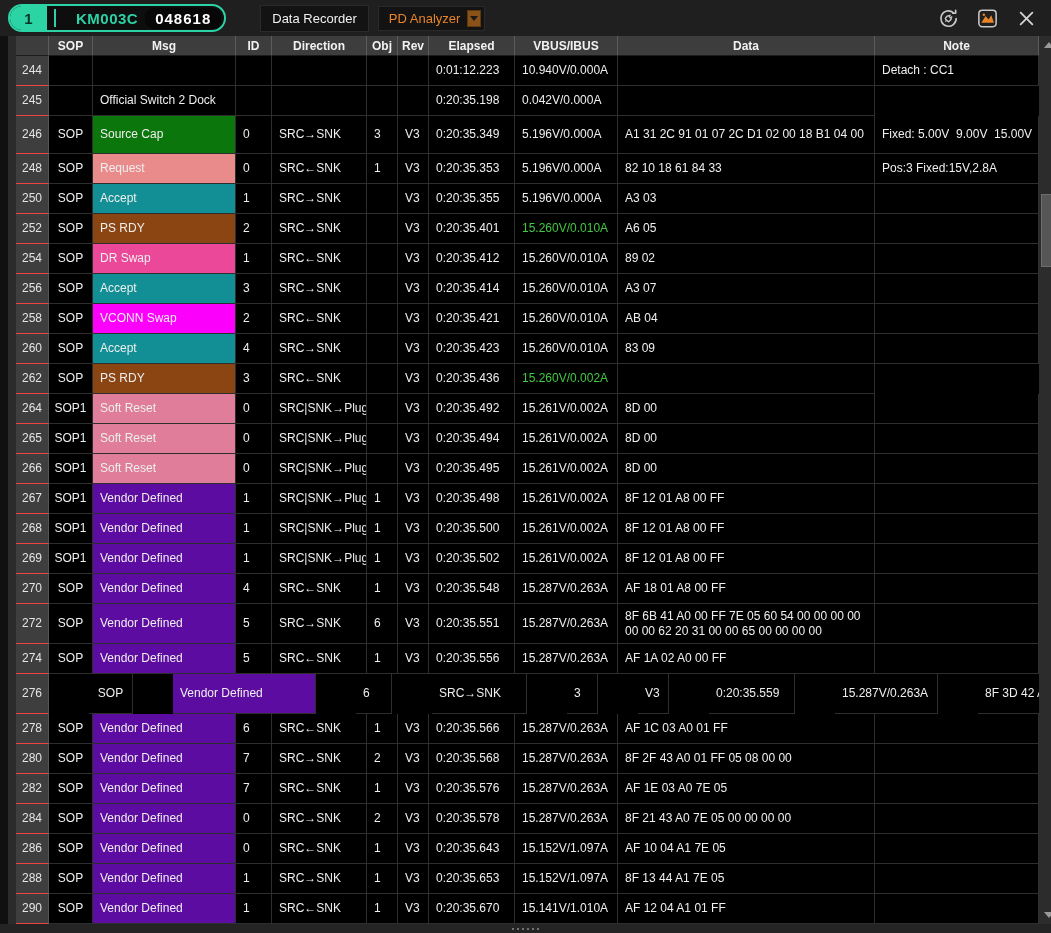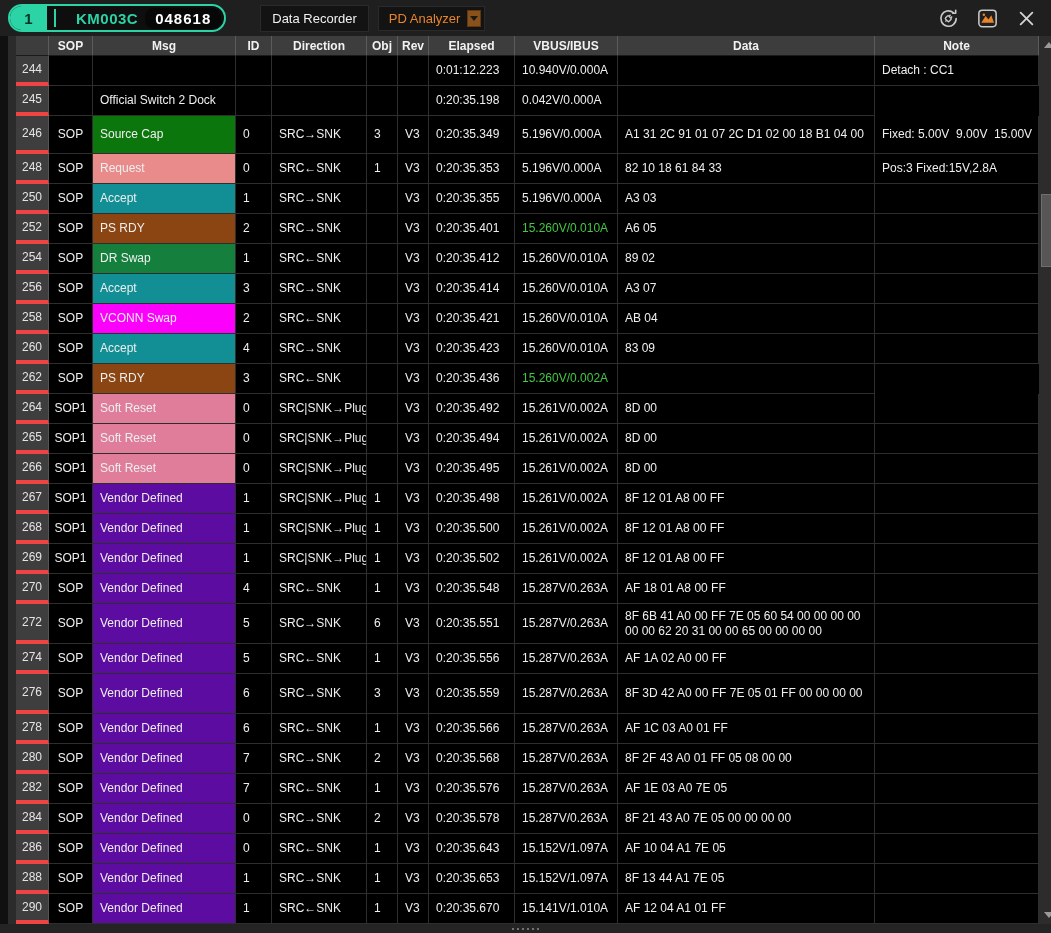--- a/index.html
+++ b/index.html
@@ -40,21 +40,21 @@
     grid-template-columns:33px 44px 143px 36px 95px 31px 31px 86px 103px 257px 164px; }
   .thead { height:20px; }
   .hcell { background:#3d3d3d; color:#f2f2f2; font-size:12px; font-weight:bold;
            display:flex; align-items:center; justify-content:center;
            border-right:1px solid #5c5c5c; border-bottom:1px solid #1b1b1b; }
   .trow { height:30px; background:#000; }
   .cell { color:#efefef; font-size:12px; display:flex; align-items:center;
           border-right:1px solid #2e2e2e; border-bottom:1px solid #2e2e2e;
           padding-left:7px; overflow:hidden; line-height:1.25; }
   .c-num { background:#3e3e3e; color:#e4e4e4; justify-content:center; padding-left:0;
-           border-right:1px solid #555; border-bottom:4px solid #ef4444; }
+           border-right:1px solid #555; border-bottom:1px solid #ef4444; }
   .c-sop { justify-content:center; padding-left:0; }
   .c-data { padding-right:4px; }
   .c-note { white-space:pre-wrap; }
 
   
   .scrollbar { width:20px; flex:0 0 auto; background:#2c2c2c; display:flex; flex-direction:column; }
   .sb-btn { height:18px; flex:0 0 auto; display:flex; align-items:center; justify-content:center; background:#2c2c2c; }
   .sb-tri-up { width:0; height:0; border-left:5px solid transparent; border-right:5px solid transparent;
                border-bottom:6px solid #9a9a9a; }
   .sb-tri-down { width:0; height:0; border-left:5px solid transparent; border-right:5px solid transparent;
@@ -211,21 +211,21 @@
             <div class="cell c-obj"></div>
             <div class="cell c-rev">V3</div>
             <div class="cell c-el">0:20:35.401</div>
             <div class="cell c-vbus" style="color: rgb(65, 201, 65);">15.260V/0.010A</div>
             <div class="cell c-data">A6 05</div>
             <div class="cell c-note"></div>
           </div>
           <div class="trow">
             <div class="cell c-num">254</div>
             <div class="cell c-sop">SOP</div>
-            <div class="cell c-msg" style="background: #15803d;">DR Swap</div>
+            <div class="cell c-msg" style="background: #ec4899;">DR Swap</div>
             <div class="cell c-id">1</div>
             <div class="cell c-dir">SRC←SNK</div>
             <div class="cell c-obj"></div>
             <div class="cell c-rev">V3</div>
             <div class="cell c-el">0:20:35.412</div>
             <div class="cell c-vbus">15.260V/0.010A</div>
             <div class="cell c-data">89 02</div>
             <div class="cell c-note"></div>
           </div>
           <div class="trow">
@@ -389,21 +389,21 @@
             <div class="cell c-msg" style="background: rgb(92, 12, 160);">Vendor Defined</div>
             <div class="cell c-id">5</div>
             <div class="cell c-dir">SRC←SNK</div>
             <div class="cell c-obj">1</div>
             <div class="cell c-rev">V3</div>
             <div class="cell c-el">0:20:35.556</div>
             <div class="cell c-vbus">15.287V/0.263A</div>
             <div class="cell c-data">AF 1A 02 A0 00 FF</div>
             <div class="cell c-note"></div>
           </div>
-          <div class="trow" style="height: 40px;">
+          <div class="trow" style="height: 40px; gap: 40px;">
             <div class="cell c-num">276</div>
             <div class="cell c-sop">SOP</div>
             <div class="cell c-msg" style="background: rgb(92, 12, 160);">Vendor Defined</div>
             <div class="cell c-id">6</div>
             <div class="cell c-dir">SRC→SNK</div>
             <div class="cell c-obj">3</div>
             <div class="cell c-rev">V3</div>
             <div class="cell c-el">0:20:35.559</div>
             <div class="cell c-vbus">15.287V/0.263A</div>
             <div class="cell c-data">8F 3D 42 A0 00 FF 7E 05 01 FF 00 00 00 00</div>

